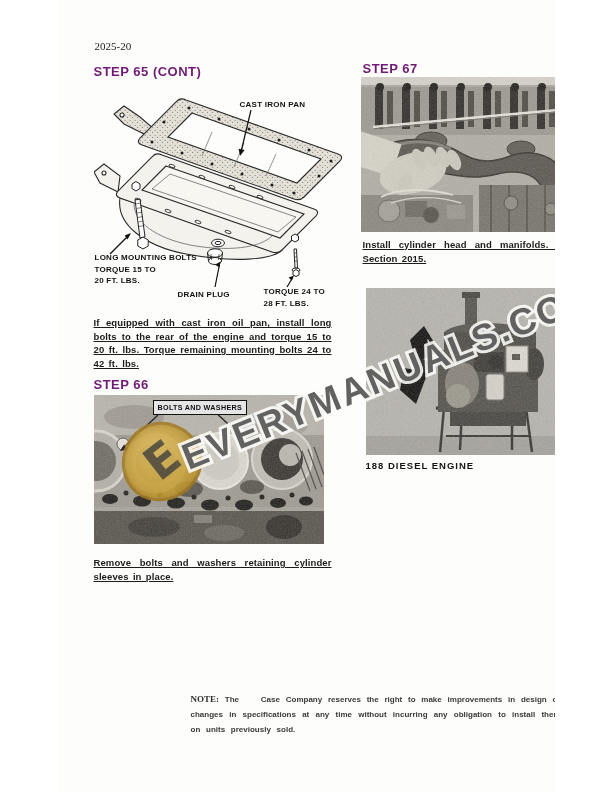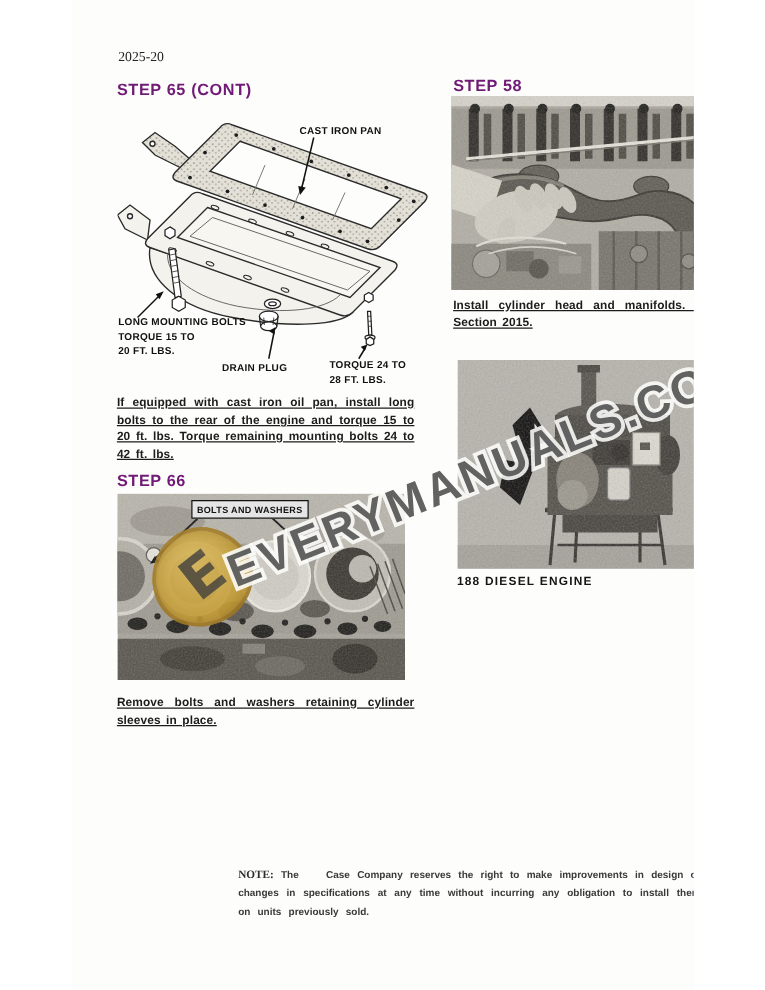--- a/index.html
+++ b/index.html
@@ -253,21 +253,21 @@
       <polygon points="26,56 33.5,54.5 30,49.5" stroke="none"></polygon>
       <line x1="120" y1="16" x2="146" y2="40"></line>
       <polygon points="149,43 146.5,36 141.5,41" stroke="none"></polygon>
     </g>
     <rect width="230" height="149" filter="url(#g1)" opacity="0.28"></rect>
   </svg>
   <div class="photo-label-box">BOLTS AND WASHERS</div>
 
   <div class="body-text" style="left:36px; top:556px; width:238px;">Remove bolts and washers retaining cylinder sleeves in place.</div>
 
-  <div class="step-heading" style="left:305px; top:61px;">STEP 58</div>
+  <div class="step-heading" style="left:305px; top:61px;">STEP 67</div>
 
   <svg class="photo-svg" style="left:303px; top:77px;" width="236" height="155" viewBox="0 0 236 155">
     <defs>
       <filter id="g2">
           <feTurbulence type="fractalNoise" baseFrequency="0.75" numOctaves="2" seed="8" stitchTiles="stitch"></feTurbulence>
           <feColorMatrix type="saturate" values="0"></feColorMatrix>
         </filter>
     </defs>
     <rect width="236" height="155" fill="#b2aea5"></rect>
     <rect width="236" height="10" fill="#d6d3ca"></rect>

